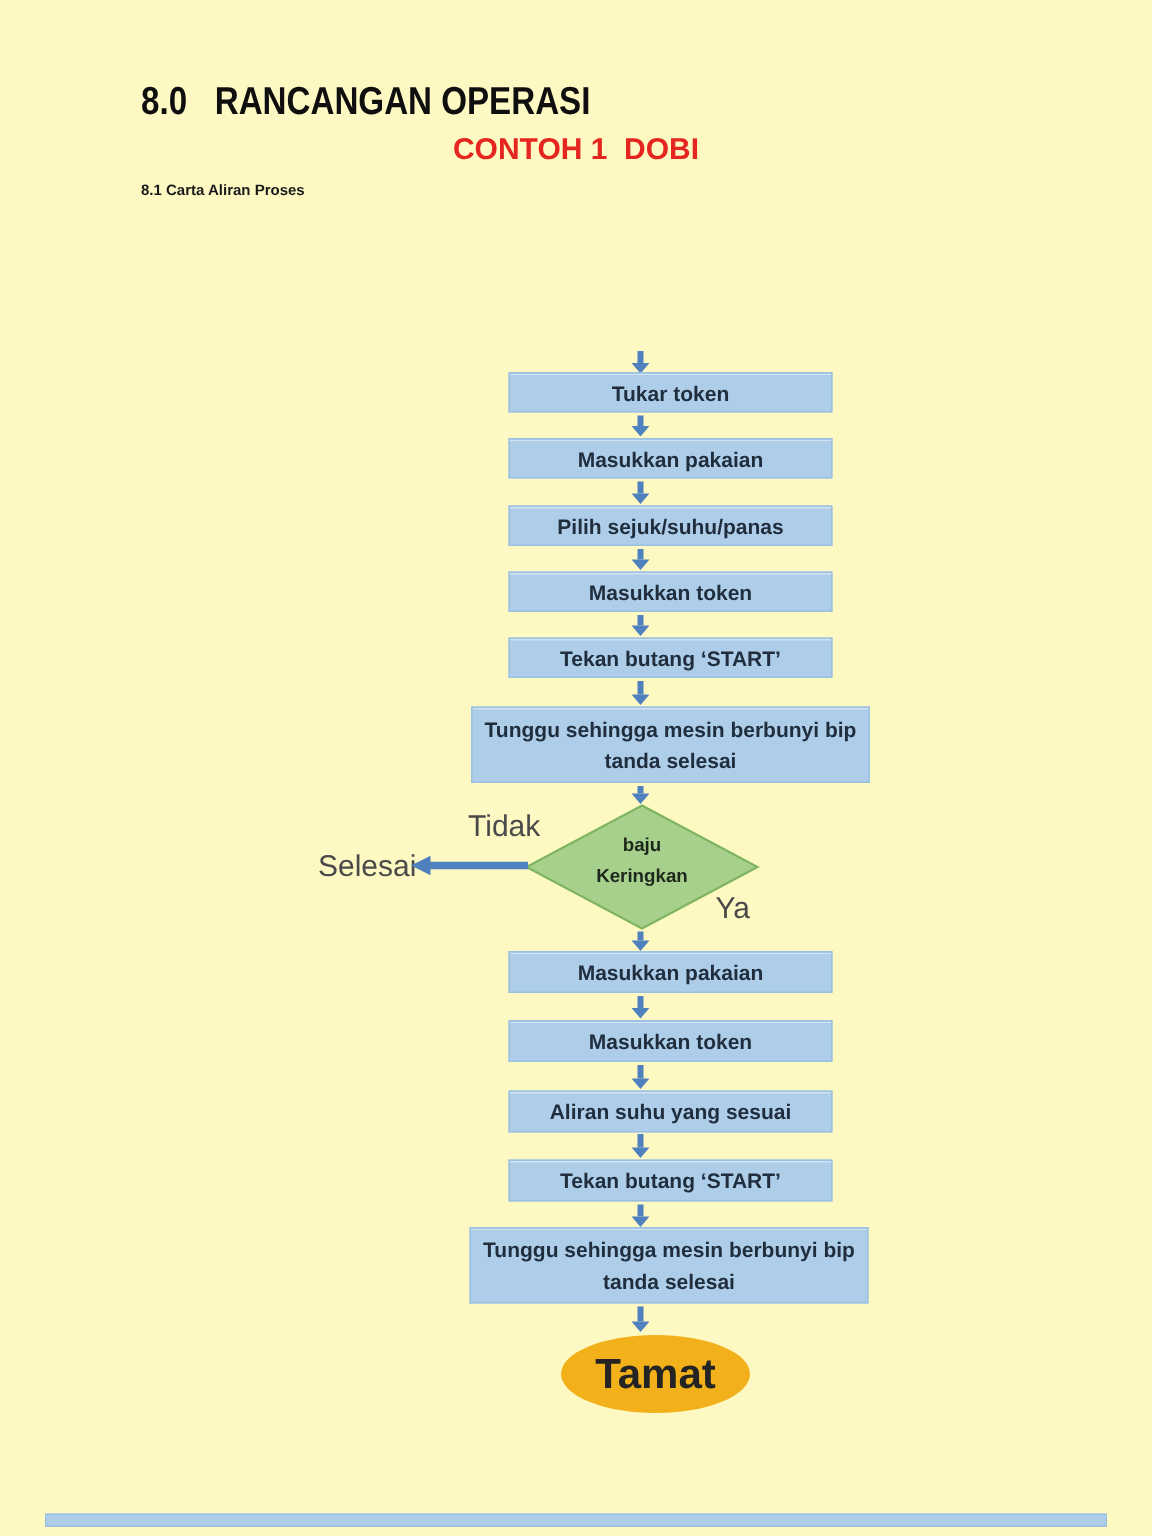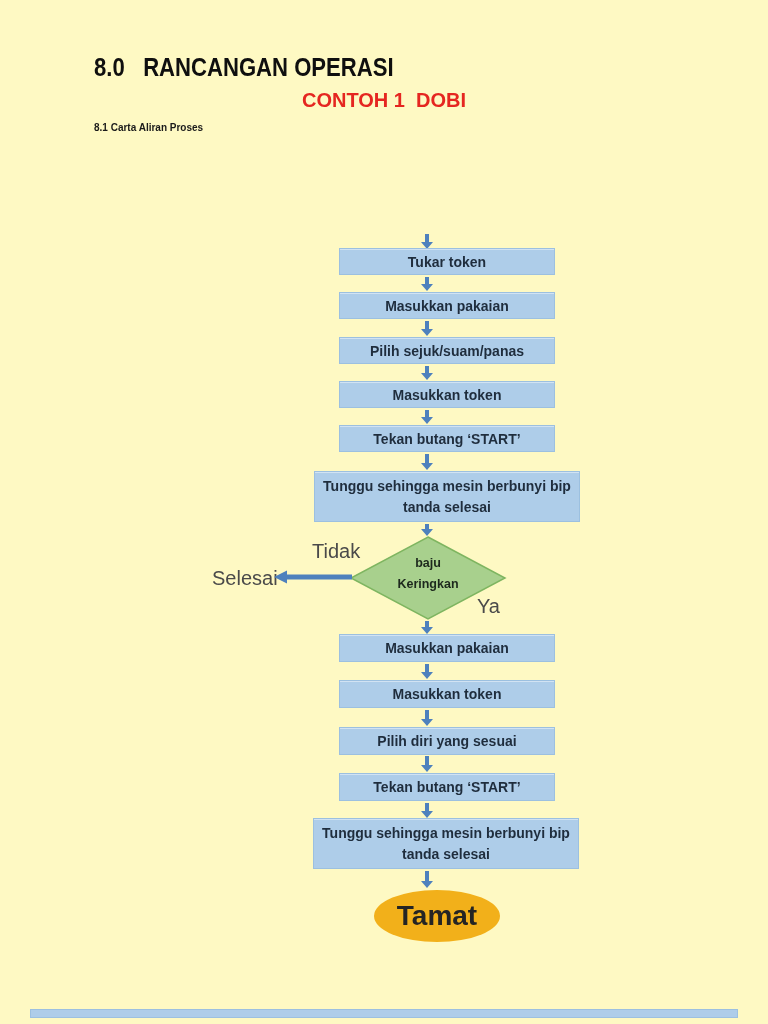--- a/index.html
+++ b/index.html
@@ -84,21 +84,21 @@
       <i class="st" style="height:9px"></i>
       <i class="hd"></i>
     </div>
   <div class="arrD" style="left:421px;top:524px">
       <i class="st" style="height:5px"></i>
       <i class="hd"></i>
     </div>
 
   <div class="box" style="top:248px">Tukar token</div>
   <div class="box" style="top:292px">Masukkan pakaian</div>
-  <div class="box" style="top:337px">Pilih sejuk/suam/panas</div>
+  <div class="box" style="top:337px">Pilih sejuk/suhu/panas</div>
   <div class="box" style="top:381px">Masukkan token</div>
   <div class="box" style="top:425px">Tekan butang ‘START’</div>
 
   <div class="box wide" style="top:471px">
     <div>Tunggu sehingga mesin berbunyi bip</div>
     <div>tanda selesai</div>
   </div>
 
   <svg class="svgabs" style="left:349px;top:535px" width="158" height="86" viewBox="0 0 158 86">
     <polygon points="79,2 156,43 79,84 2,43" fill="#a8d08d" stroke="#7eb560" stroke-width="1.5"></polygon>
@@ -137,21 +137,21 @@
       <i class="st" style="height:8px"></i>
       <i class="hd"></i>
     </div>
   <div class="arrD" style="left:421px;top:871px">
       <i class="st" style="height:10px"></i>
       <i class="hd"></i>
     </div>
 
   <div class="box" style="top:634px;height:28px">Masukkan pakaian</div>
   <div class="box" style="top:680px;height:28px">Masukkan token</div>
-  <div class="box" style="top:727px;height:28px">Pilih diri yang sesuai</div>
+  <div class="box" style="top:727px;height:28px">Aliran suhu yang sesuai</div>
   <div class="box" style="top:773px;height:28px">Tekan butang ‘START’</div>
 
   <div class="box wide" style="left:293px;top:818px">
     <div>Tunggu sehingga mesin berbunyi bip</div>
     <div>tanda selesai</div>
   </div>
 
   <div class="ellipse" style="left:374px;top:890px;width:126px;height:52px;font-size:28px">Tamat</div>
 
   <div class="sliver"></div>

